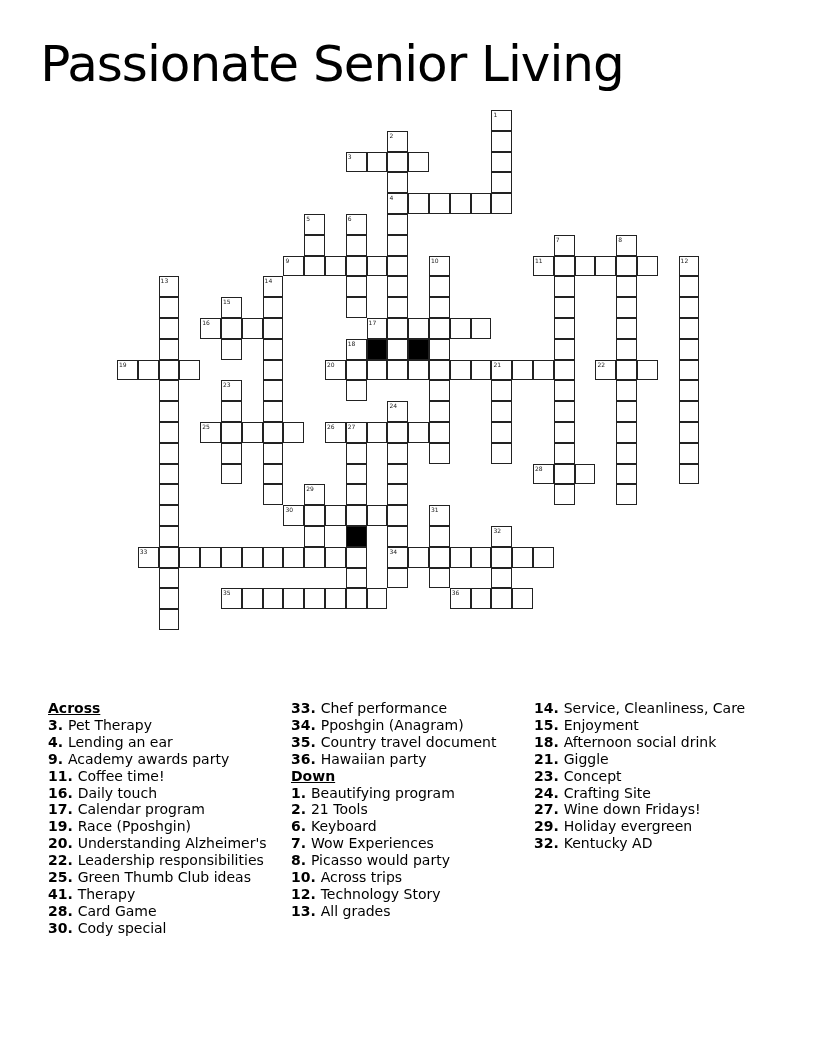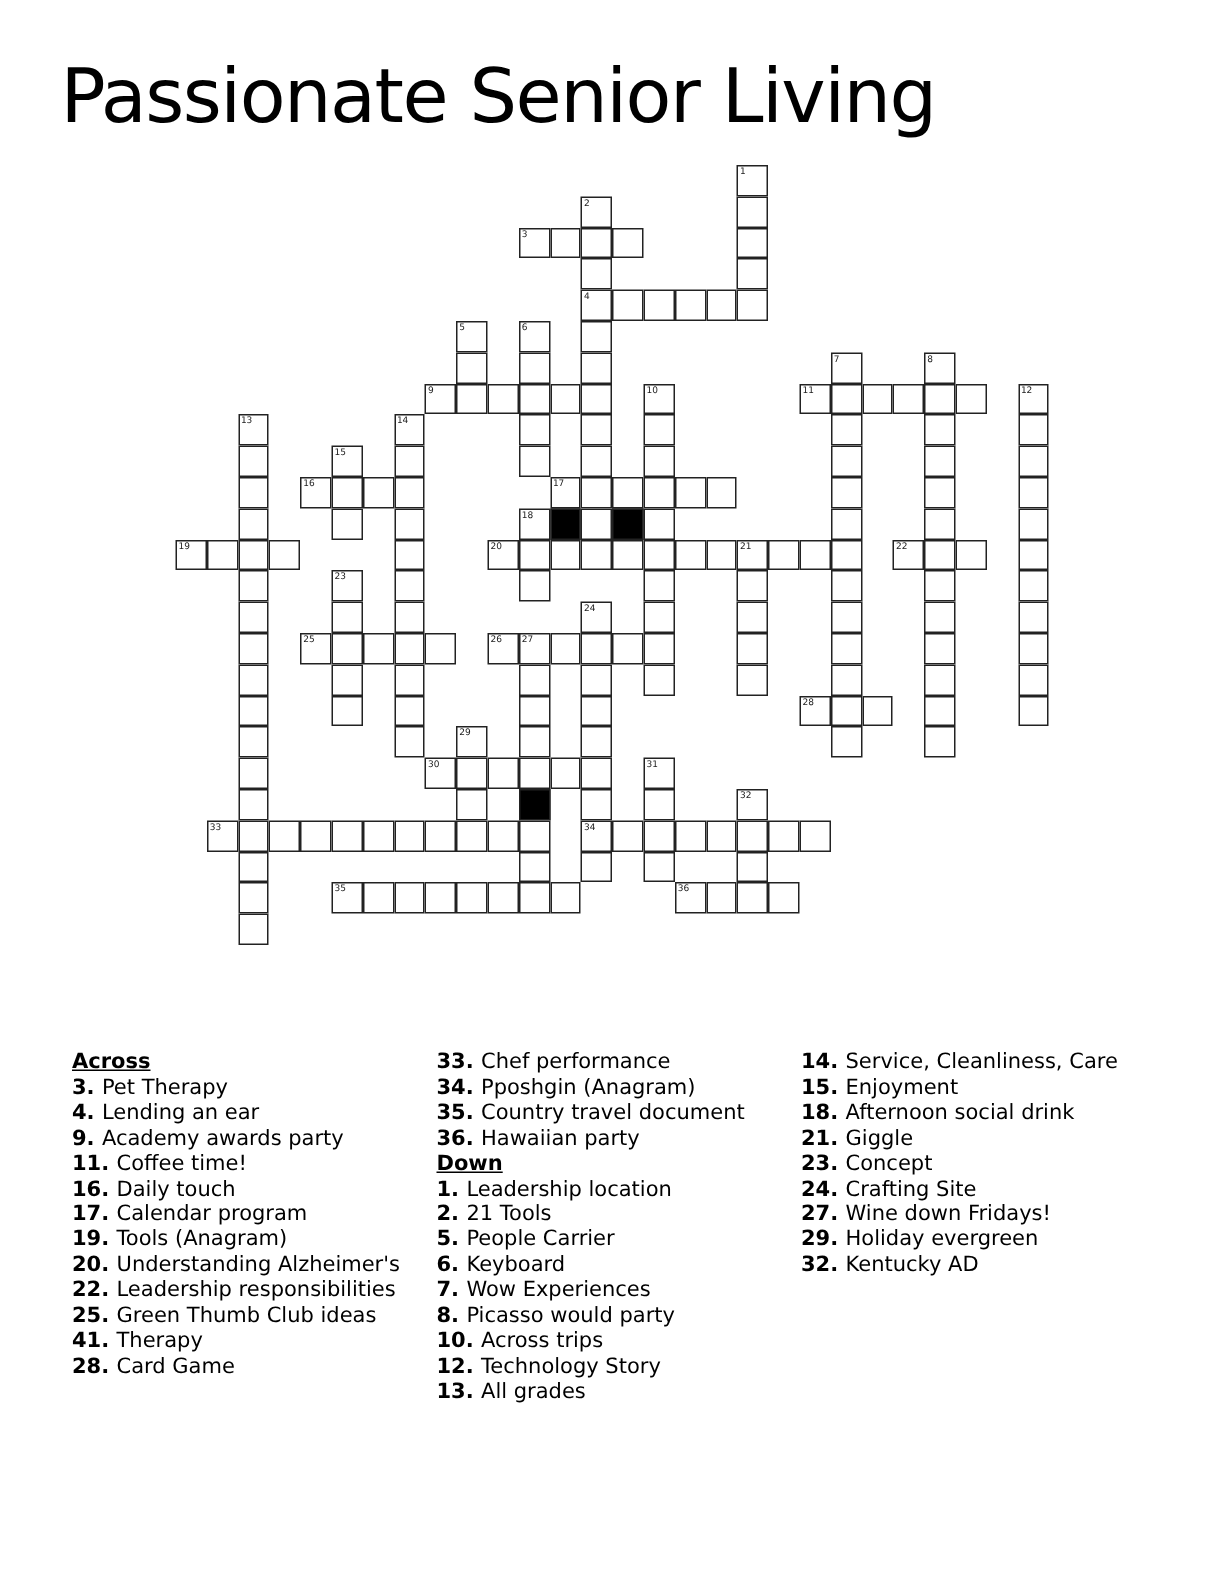--- a/index.html
+++ b/index.html
@@ -311,36 +311,36 @@
   </div>
 
 <div class="clues col1" id="clues-col1">
     <div class="head">Across</div>
     <div class="item"><b>3. </b><span>Pet Therapy</span></div>
     <div class="item"><b>4. </b><span>Lending an ear</span></div>
     <div class="item"><b>9. </b><span>Academy awards party</span></div>
     <div class="item"><b>11. </b><span>Coffee time!</span></div>
     <div class="item"><b>16. </b><span>Daily touch</span></div>
     <div class="item"><b>17. </b><span>Calendar program</span></div>
-    <div class="item"><b>19. </b><span>Tools (Anagram)</span></div>
+    <div class="item"><b>19. </b><span>Race (Pposhgin)</span></div>
     <div class="item"><b>20. </b><span>Understanding Alzheimer's</span></div>
     <div class="item"><b>22. </b><span>Leadership responsibilities</span></div>
     <div class="item"><b>25. </b><span>Green Thumb Club ideas</span></div>
     <div class="item"><b>41. </b><span>Therapy</span></div>
     <div class="item"><b>28. </b><span>Card Game</span></div>
+    <div class="item"><b>30. </b><span>Cody special</span></div>
   </div>
 <div class="clues col2" id="clues-col2">
     <div class="item"><b>33. </b><span>Chef performance</span></div>
     <div class="item"><b>34. </b><span>Pposhgin (Anagram)</span></div>
     <div class="item"><b>35. </b><span>Country travel document</span></div>
     <div class="item"><b>36. </b><span>Hawaiian party</span></div>
     <div class="head">Down</div>
-    <div class="item"><b>1. </b><span>Leadership location</span></div>
+    <div class="item"><b>1. </b><span>Beautifying program</span></div>
     <div class="item"><b>2. </b><span>21 Tools</span></div>
-    <div class="item"><b>5. </b><span>People Carrier</span></div>
     <div class="item"><b>6. </b><span>Keyboard</span></div>
     <div class="item"><b>7. </b><span>Wow Experiences</span></div>
     <div class="item"><b>8. </b><span>Picasso would party</span></div>
     <div class="item"><b>10. </b><span>Across trips</span></div>
     <div class="item"><b>12. </b><span>Technology Story</span></div>
     <div class="item"><b>13. </b><span>All grades</span></div>
   </div>
 <div class="clues col3" id="clues-col3">
     <div class="item"><b>14. </b><span>Service, Cleanliness, Care</span></div>
     <div class="item"><b>15. </b><span>Enjoyment</span></div>

